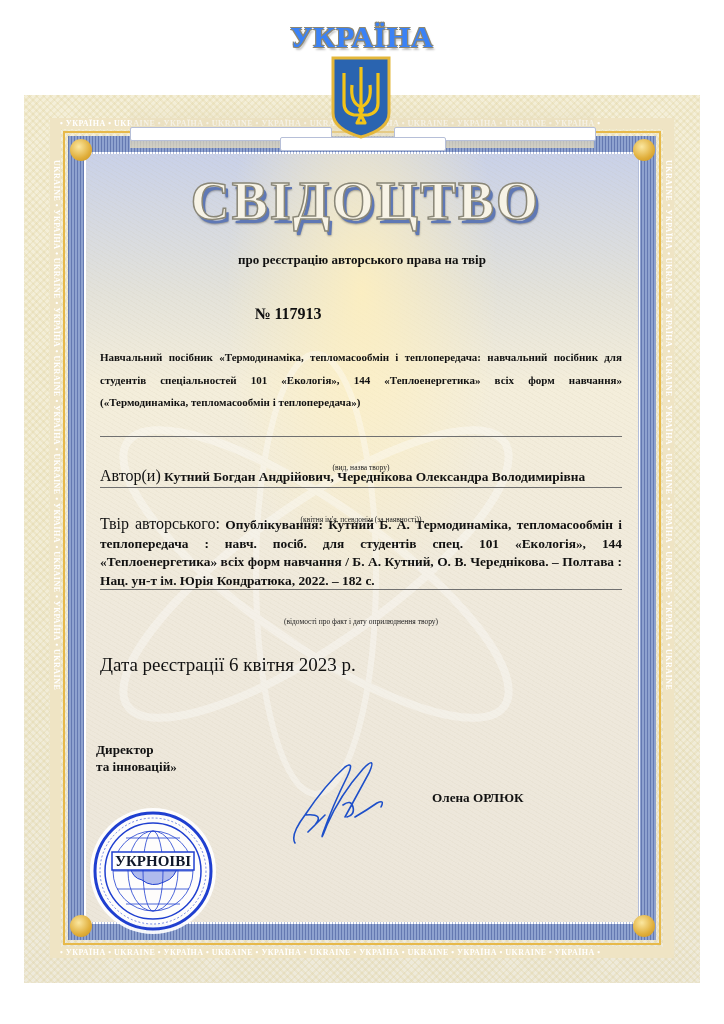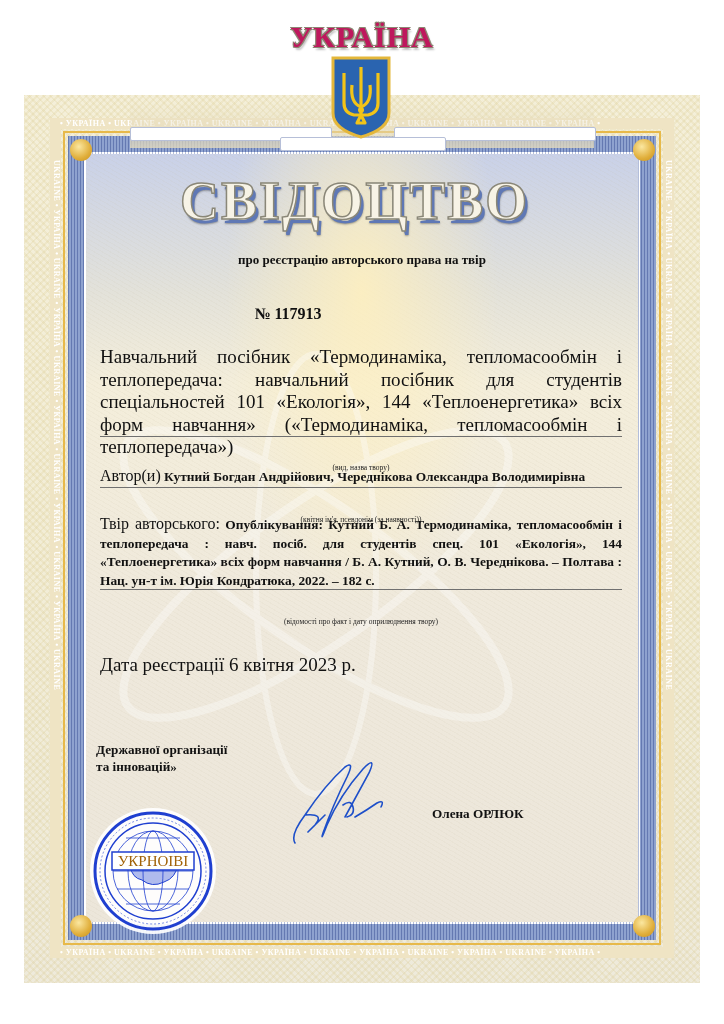--- a/index.html
+++ b/index.html
@@ -60,45 +60,45 @@
   .header-banner {
     position: absolute; left: 130px; top: 100px; width: 464px; height: 48px;
     background: linear-gradient(180deg, rgba(240,230,200,0.0), rgba(228,219,190,0.8));
   }
   .plaque {
     position: absolute; height: 12px; background: #fff; border: 1px solid #b6bfd8; border-radius: 2px;
   }
   .ukraina-title {
     position: absolute; left: 265px; top: 20px; width: 194px; text-align: center;
     font-size: 30px; font-weight: bold; letter-spacing: 1px;
-    color: #be185d;
+    color: #3b82f6;
     text-shadow: 1px 1px 0 #8c8773, -1px -1px 0 #8c8773, 1px -1px 0 #8c8773, -1px 1px 0 #8c8773, 2px 3px 2px rgba(0,0,0,0.25);
     transform: perspective(200px);
   }
   .coat-of-arms {
     position: absolute; left: 330px; top: 55px; width: 62px; height: 84px;
   }
   .svidotstvo {
-    position: absolute; left: 180px; top: 170px; width: 360px; text-align: left;
+    position: absolute; left: 180px; top: 170px; width: 360px; text-align: right;
     font-size: 54px; font-weight: bold; letter-spacing: 2px;
     color: #f7f3e6;
     -webkit-text-stroke: 1.5px #8a8778;
     text-shadow: 3px 4px 0 #5f78b5, 3px 5px 2px rgba(0,0,0,0.35);
   }
   .subtitle {
     position: absolute; left: 0; top: 252px; width: 724px; text-align: center;
     font-size: 13px; font-weight: bold;
   }
   .reg-number {
     position: absolute; left: 0; top: 305px; width: 576px; text-align: center;
     font-size: 16px; font-weight: bold;
   }
   .work-title {
     position: absolute; left: 100px; top: 346px; width: 522px;
-    font-size: 19px; font-weight: normal; line-height: 22.5px; text-align: justify;
+    font-size: 11px; font-weight: bold; line-height: 22.5px; text-align: justify;
   }
   .rule {
     position: absolute; left: 100px; width: 522px; height: 0; border-top: 1px solid #707070;
   }
   .caption {
     position: absolute; left: 100px; width: 522px; text-align: center; font-size: 7.5px; color: #222; margin-top: 24px;
   }
   .author-row {
     position: absolute; left: 100px; top: 467px; width: 522px; font-size: 13.4px; white-space: nowrap;
   }
@@ -108,21 +108,21 @@
     position: absolute; left: 100px; top: 515px; width: 522px;
     font-size: 13.4px; line-height: 18.5px; text-align: justify;
   }
   .reg-date {
     position: absolute; left: 100px; top: 654px; font-size: 19px;
   }
   .director {
     position: absolute; left: 96px; top: 742px; font-size: 13.2px; font-weight: bold; line-height: 16.5px;
   }
   .signatory {
-    position: absolute; left: 432px; top: 790px; font-size: 13.2px; font-weight: bold; margin-top: 16px;
+    position: absolute; left: 432px; top: 790px; font-size: 13.2px; font-weight: bold;
   }
   .signature { position: absolute; left: 285px; top: 755px; width: 120px; height: 95px; }
   .seal {
     position: absolute; left: 90px; top: 808px; width: 126px; height: 126px; border-radius: 50%;
     background: rgba(255,255,255,0.92);
   }
   .seal svg { width: 126px; height: 126px; }
 </style>
 </head>
 <body>
@@ -197,25 +197,25 @@
     <circle cx="63" cy="63" r="53" fill="none" stroke="#1f3fd0" stroke-width="0.6" stroke-dasharray="2 2"></circle>
     <g fill="none" stroke="#1f3fd0" stroke-width="0.8">
       <ellipse cx="63" cy="63" rx="40" ry="40"></ellipse>
       <ellipse cx="63" cy="63" rx="25" ry="40"></ellipse>
       <ellipse cx="63" cy="63" rx="10" ry="40"></ellipse>
       <path d="M23 63 H103 M27 45 H99 M27 81 H99 M36 30 H90 M36 96 H90"></path>
     </g>
     <path d="M40 58 Q50 50 62 54 Q75 48 88 56 Q86 70 74 74 Q62 80 52 72 Q42 70 40 58 Z" fill="rgba(31,63,208,0.35)" stroke="#1f3fd0" stroke-width="1"></path>
     <rect x="22" y="44" width="82" height="18" fill="#fff" stroke="#1f3fd0" stroke-width="1.5"></rect>
   </svg>
-  <div style="position:absolute;left:22px;top:44px;width:82px;text-align:center;font-size:15px;font-weight:normal;color:#a16207;line-height:18px;">УКРНОІВІ</div>
+  <div style="position:absolute;left:22px;top:44px;width:82px;text-align:center;font-size:15px;font-weight:bold;color:#0f172a;line-height:18px;">УКРНОІВІ</div>
 </div>
 
 <div class="director">
-  <div>Державної організації</div>
+  <div>Директор</div>
   <div>та інновацій»</div>
 </div>
 
 <svg class="signature" viewBox="0 0 120 95">
   <path d="M10 88 Q5 80 20 60 Q40 30 60 12 Q70 5 62 22 Q48 50 38 78 Q35 88 42 70 Q55 40 78 14 Q92 0 84 18 Q72 40 60 62 M58 50 Q66 44 68 52 Q70 60 62 62 M70 62 Q82 55 92 48 Q100 44 96 52 M20 60 Q40 58 30 70 Q12 88 40 60" fill="none" stroke="#1d4fc9" stroke-width="1.6" stroke-linecap="round"></path>
 </svg>
 
 <div class="signatory">Олена ОРЛЮК</div>
 
 </body></html>

